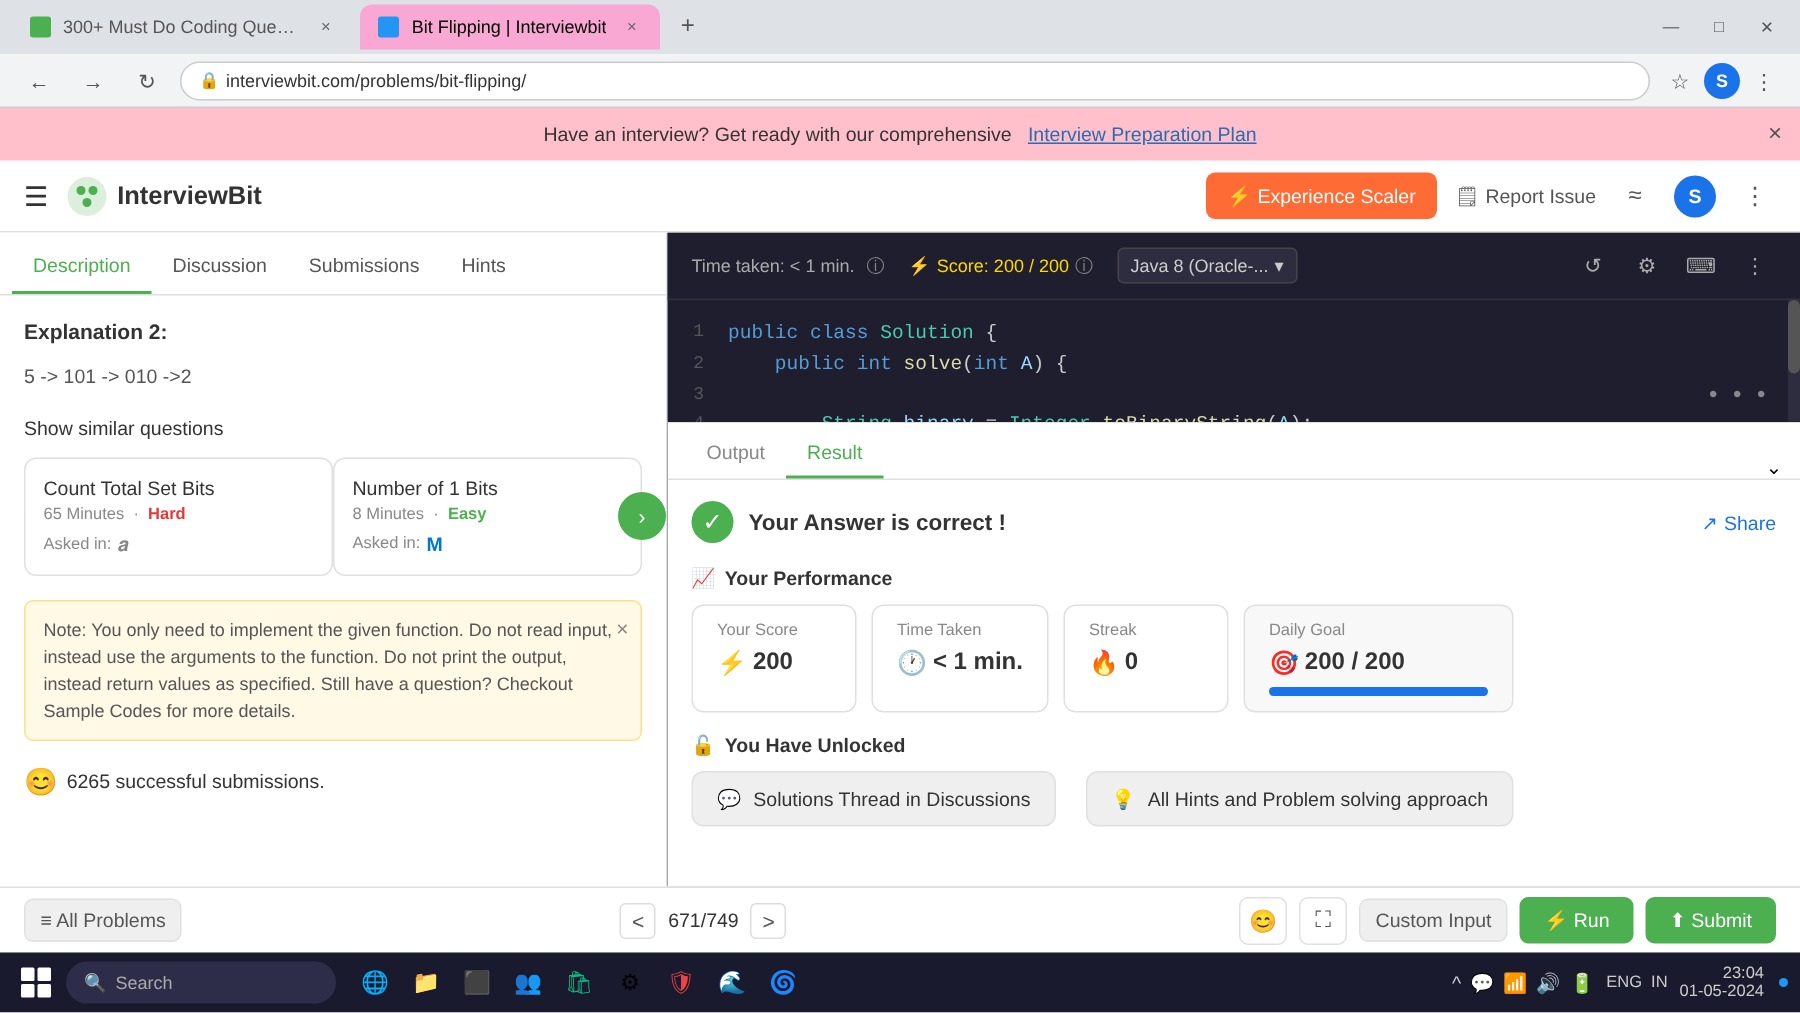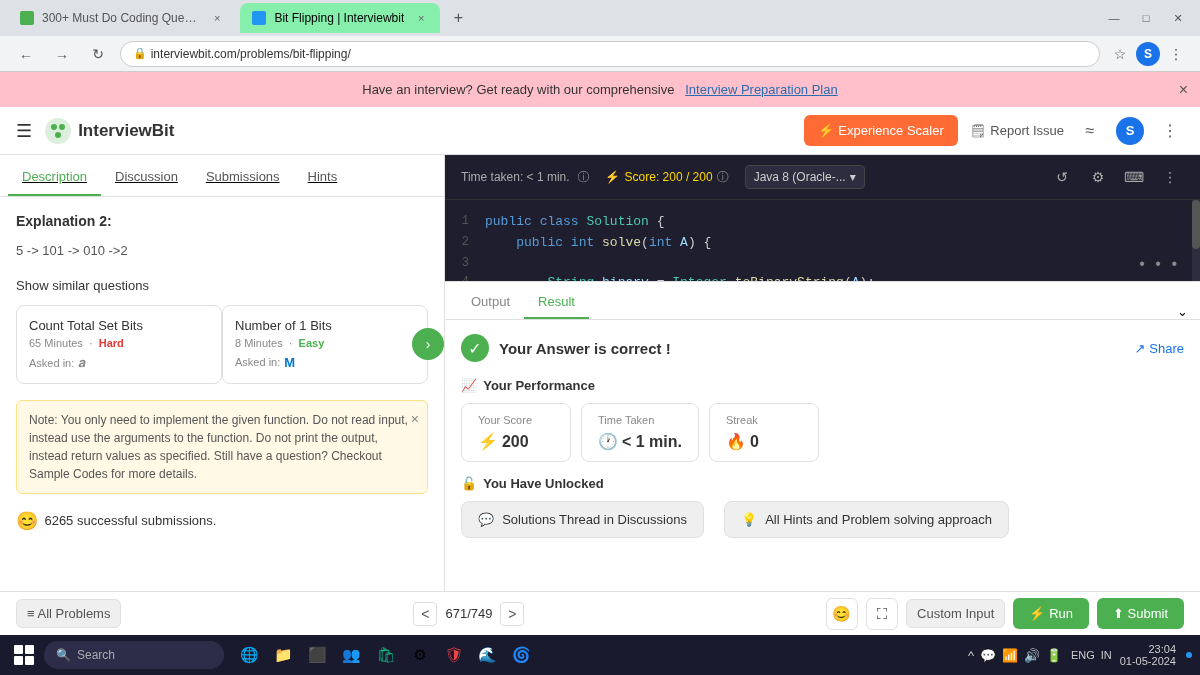--- a/index.html
+++ b/index.html
@@ -1,21 +1,21 @@
 <!DOCTYPE html>
 <html><head>
   <meta charset="utf-8">
   <style>
     * { box-sizing: border-box; margin: 0; padding: 0; }
     body { font-family: -apple-system, BlinkMacSystemFont, 'Segoe UI', sans-serif; font-size: 13px; background: #f0f0f0; overflow: hidden; }
 
     
     .browser-chrome { background: #e8e8e8; width: 1200px; height: 675px; display: flex; flex-direction: column; }
     .title-bar { background: #dee1e6; height: 36px; display: flex; align-items: center; padding: 0 8px; gap: 4px; }
-    .tab { background: #86efac; border-radius: 8px 8px 0 0; padding: 0 12px; height: 30px; display: flex; align-items: center; gap: 8px; font-size: 12px; min-width: 200px; }
+    .tab { background: #f9a8d4; border-radius: 8px 8px 0 0; padding: 0 12px; height: 30px; display: flex; align-items: center; gap: 8px; font-size: 12px; min-width: 200px; }
     .tab.inactive { background: transparent; color: #555; }
     .tab-favicon { width: 14px; height: 14px; background: #4caf50; border-radius: 2px; display: inline-block; }
     .tab-favicon2 { width: 14px; height: 14px; background: #2196f3; border-radius: 2px; display: inline-block; }
     .tab-close { margin-left: auto; color: #666; font-size: 11px; cursor: pointer; padding: 2px 4px; }
     .tab-new { width: 28px; height: 28px; display: flex; align-items: center; justify-content: center; color: #555; font-size: 16px; cursor: pointer; border-radius: 50%; }
     .win-controls { margin-left: auto; display: flex; gap: 4px; }
     .win-btn { width: 28px; height: 28px; border-radius: 50%; display: flex; align-items: center; justify-content: center; font-size: 11px; cursor: pointer; color: #555; }
 
     .address-bar { background: #f1f3f4; height: 36px; display: flex; align-items: center; padding: 0 12px; gap: 8px; border-bottom: 1px solid #ccc; }
     .nav-btn { width: 28px; height: 28px; display: flex; align-items: center; justify-content: center; color: #555; cursor: pointer; border-radius: 50%; font-size: 14px; }
@@ -43,21 +43,21 @@
     .header-icon { width: 28px; height: 28px; display: flex; align-items: center; justify-content: center; color: #555; cursor: pointer; font-size: 16px; border-radius: 50%; }
     .user-avatar { width: 28px; height: 28px; background: #1a73e8; border-radius: 50%; display: flex; align-items: center; justify-content: center; color: white; font-size: 13px; font-weight: 600; cursor: pointer; }
 
     
     .content-area { display: flex; flex: 1; overflow: hidden; }
 
     
     .left-panel { width: 445px; min-width: 445px; display: flex; flex-direction: column; border-right: 1px solid #e0e0e0; overflow: hidden; }
 
     
-    .tabs { display: flex; border-bottom: 1px solid #e0e0e0; background: white; height: 42px; align-items: flex-end; padding: 0 8px; text-decoration: underline; }
+    .tabs { display: flex; border-bottom: 1px solid #e0e0e0; background: white; height: 42px; align-items: flex-end; padding: 0 8px; }
     .tab-item { padding: 10px 14px; font-size: 13px; color: #555; cursor: pointer; border-bottom: 2px solid transparent; }
     .tab-item.active { color: #4caf50; border-bottom: 2px solid #4caf50; font-weight: 500; }
 
     
     .left-content { flex: 1; overflow-y: auto; padding: 16px; }
     .explanation-title { font-size: 14px; font-weight: 600; color: #333; margin-bottom: 12px; }
     .explanation-text { font-size: 13px; color: #555; line-height: 1.6; margin-bottom: 16px; }
     .similar-section { font-size: 13px; font-weight: 500; color: #333; margin-bottom: 12px; cursor: pointer; }
     .similar-questions { display: grid; grid-template-columns: 1fr 1fr; gap: 0; margin-bottom: 16px; }
     .q-card { border: 1px solid #e0e0e0; border-radius: 8px; padding: 12px; background: white; }
@@ -364,20 +364,30 @@
                     <span>&lt; 1 min.</span>
                   </div>
                 </div>
                 <div class="perf-card">
                   <div class="perf-card-label">Streak</div>
                   <div class="perf-card-value">
                     <span>🔥</span>
                     <span>0</span>
                   </div>
                 </div>
+                <div class="perf-card daily">
+                  <div class="perf-card-label">Daily Goal</div>
+                  <div class="perf-card-value">
+                    <span>🎯</span>
+                    <span>200 / 200</span>
+                  </div>
+                  <div class="daily-goal-bar">
+                    <div class="daily-goal-fill" style="width:100%;"></div>
+                  </div>
+                </div>
               </div>
             </div>
 
             <div class="unlock-section">
               <div class="unlock-title">
                 <span>🔓</span>
                 <span>You Have Unlocked</span>
               </div>
               <div style="display:flex;gap:10px;">
                 <button class="unlock-btn">

